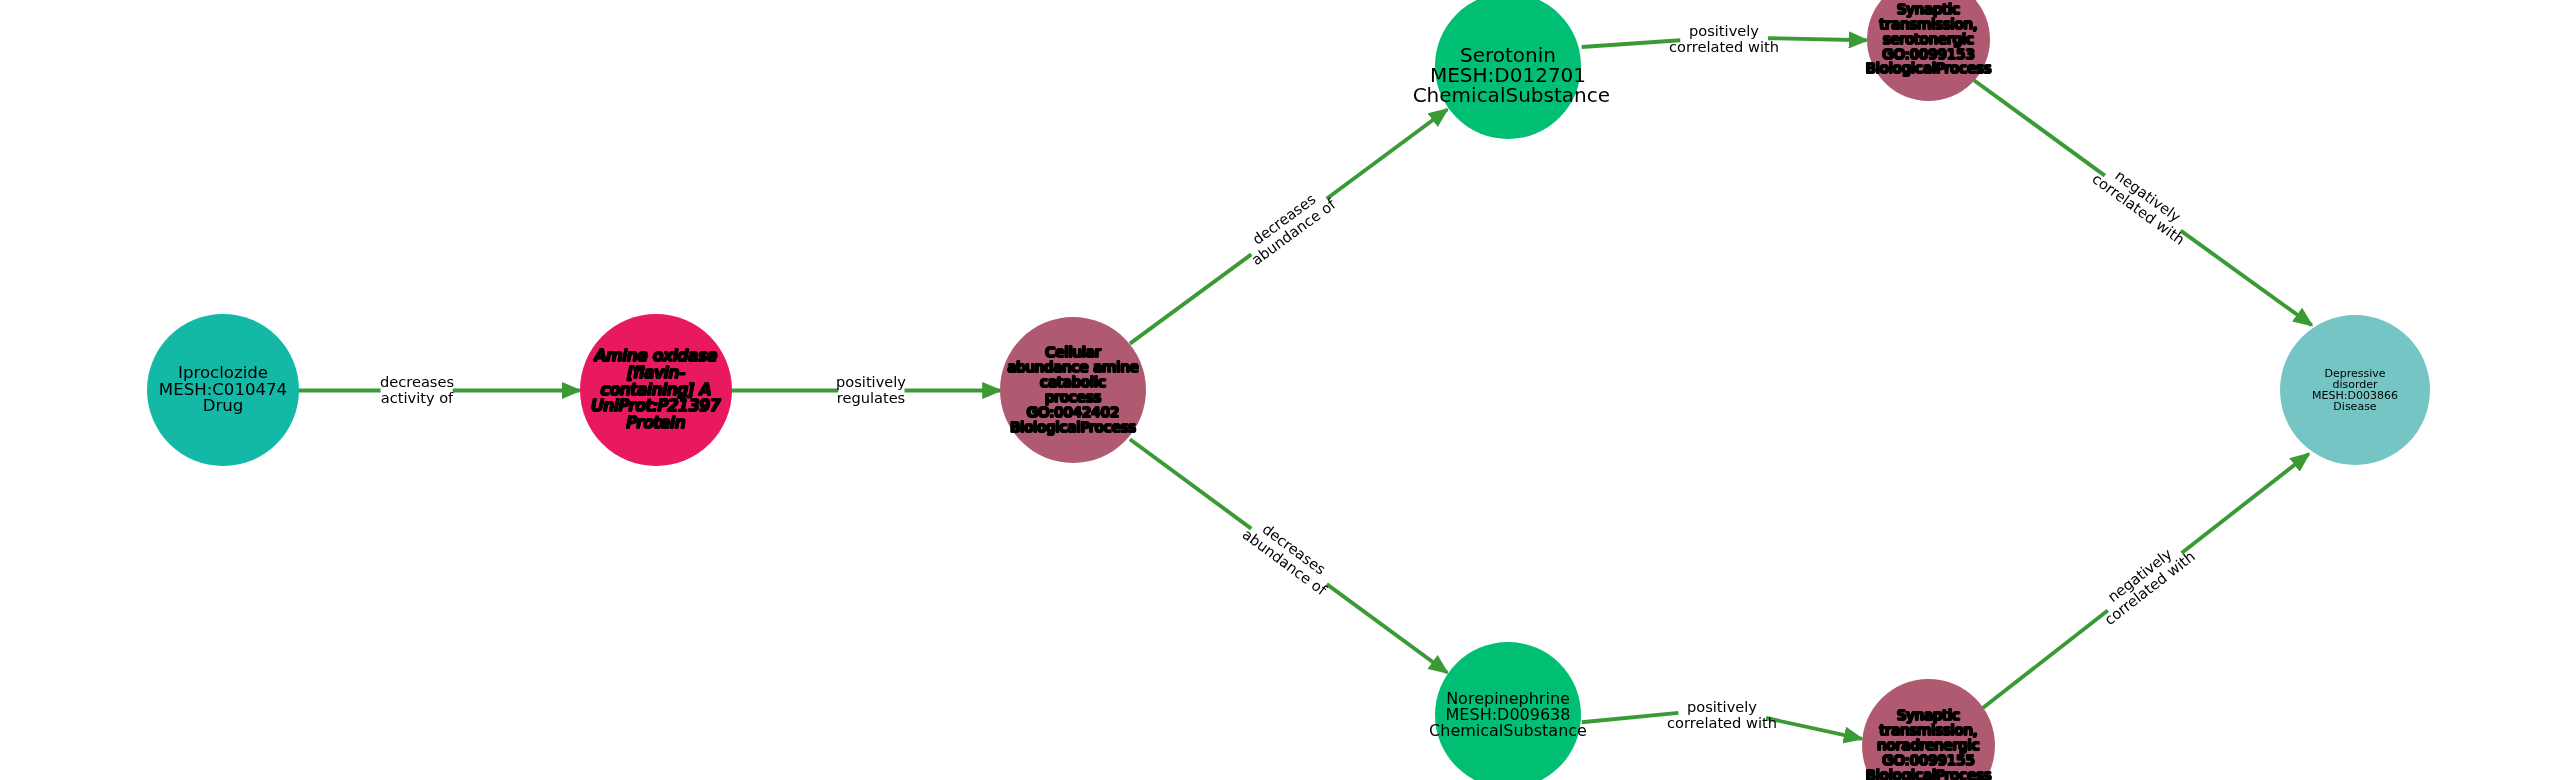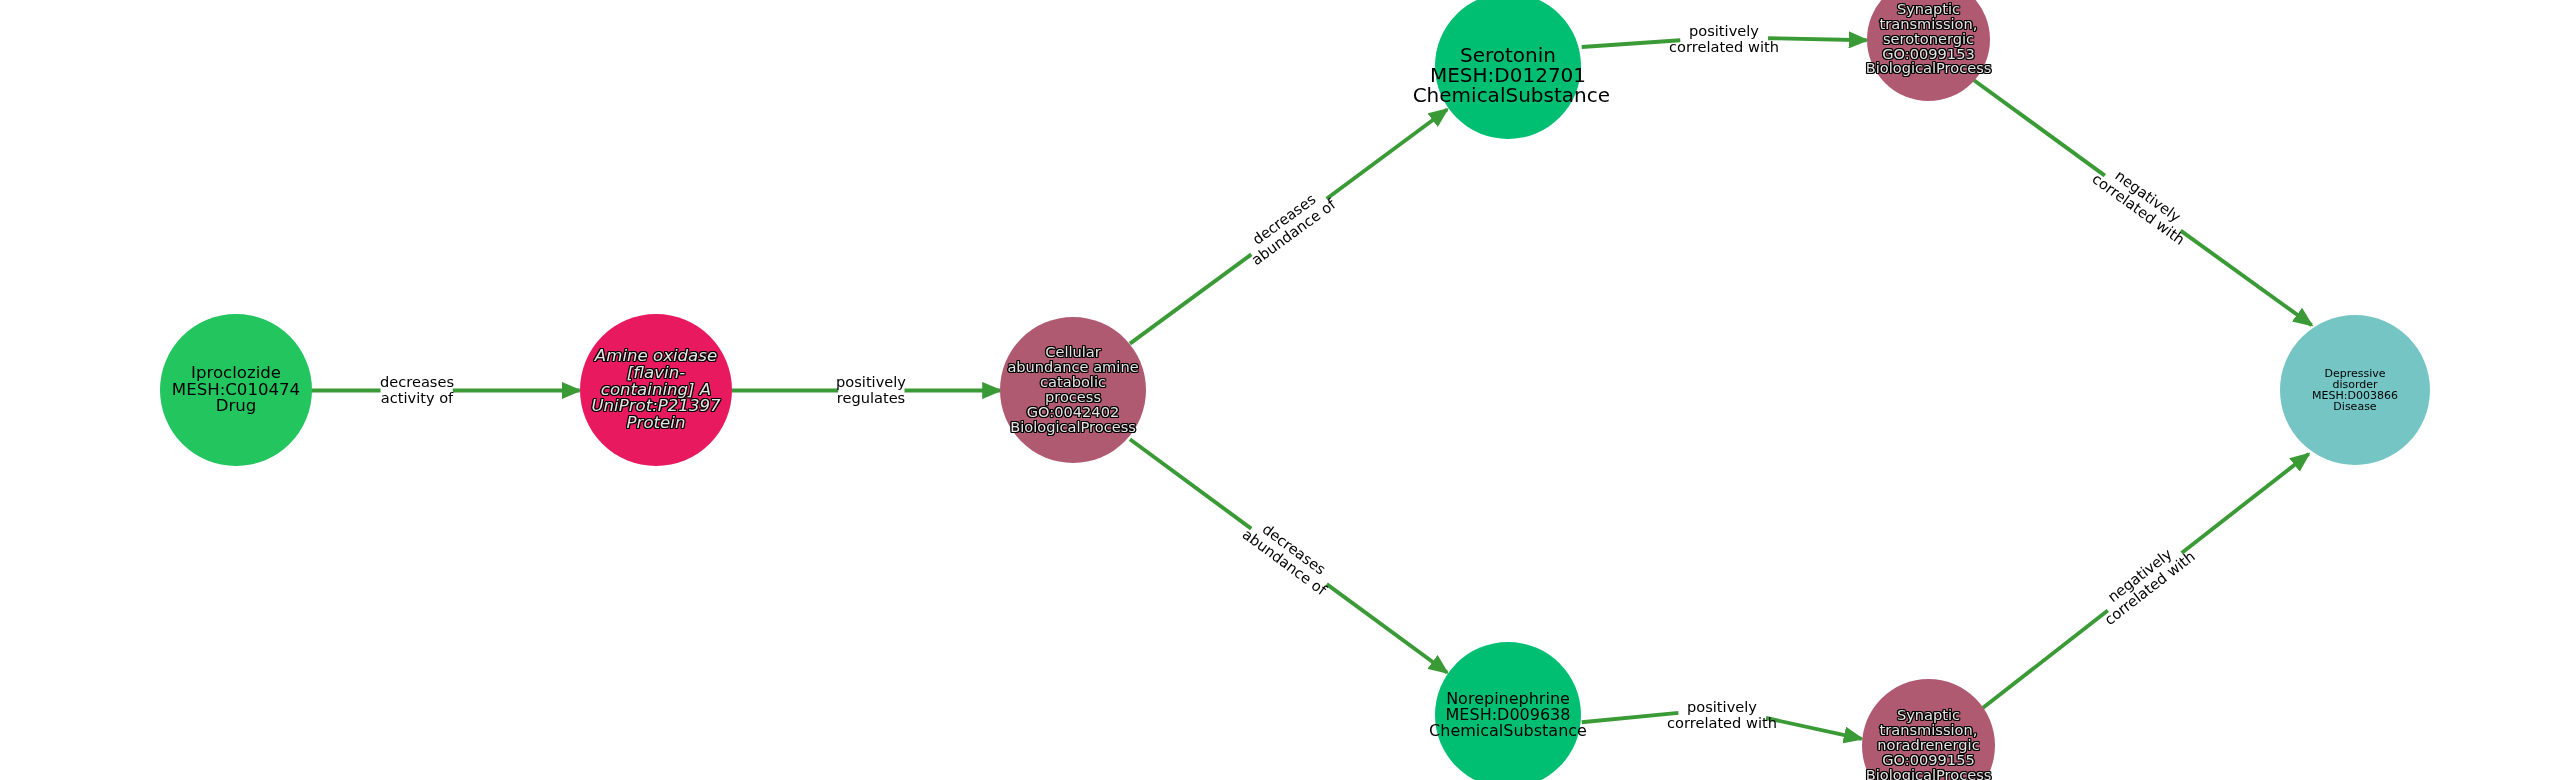--- a/index.html
+++ b/index.html
@@ -40,21 +40,21 @@
     line-height: 1.02;
     white-space: pre-line;
     padding: 0 1px;
     box-sizing: border-box;
     width: 132%;
   }
   .node-label.dark-text {
     color: #000000;
   }
   .node-label.light-text {
-    color: #e5e5e5;
+    color: #000000;
     text-shadow:
       -1px -1px 0 #000, 1px -1px 0 #000,
       -1px  1px 0 #000, 1px  1px 0 #000,
       0px -1.2px 0 #000, 0px 1.2px 0 #000,
       -1.2px 0px 0 #000, 1.2px 0px 0 #000;
   }
   .edge-label {
     position: absolute;
     font-family: "DejaVu Sans", sans-serif;
     font-size: 14.6px;
@@ -92,21 +92,21 @@
         <line x1="1158" y1="450" x2="1282.330421635253" y2="541.5629869871553" stroke="#3a9a35" stroke-width="4"></line>
         <line x1="1359.669578364747" y1="598.4370130128447" x2="1483" y2="689" stroke="#3a9a35" stroke-width="4" marker-end="url(#arrowhead)"></line>
         <line x1="1621" y1="740" x2="1720.078736404054" y2="730.3391586023307" stroke="#3a9a35" stroke-width="4"></line>
         <line x1="1809.921263595946" y1="735.6608413976693" x2="1908" y2="757" stroke="#3a9a35" stroke-width="4" marker-end="url(#arrowhead)"></line>
         <line x1="2030" y1="727" x2="2160.14751908029" y2="625.5159226219168" stroke="#3a9a35" stroke-width="4"></line>
         <line x1="2235.85248091971" y1="566.4840773780832" x2="2366" y2="465" stroke="#3a9a35" stroke-width="4" marker-end="url(#arrowhead)"></line>
       </g>
   </svg>
 
   <div id="node-layer">
-      <div class="node" style="left: 160px; top: 314px; width: 152px; height: 152px; background: #22c55e;">
+      <div class="node" style="left: 147px; top: 314px; width: 152px; height: 152px; background: #14b8a6;">
         <div class="node-label dark-text" style="font-size: 16.6px;">Iproclozide
 MESH:C010474
 Drug</div>
       </div>
       <div class="node" style="left: 580px; top: 314px; width: 152px; height: 152px; background: rgb(232, 25, 94);">
         <div class="node-label light-text" style="font-size: 16.6px; font-style: italic;">Amine oxidase
 [flavin-
 containing] A
 UniProt:P21397
 Protein</div>

